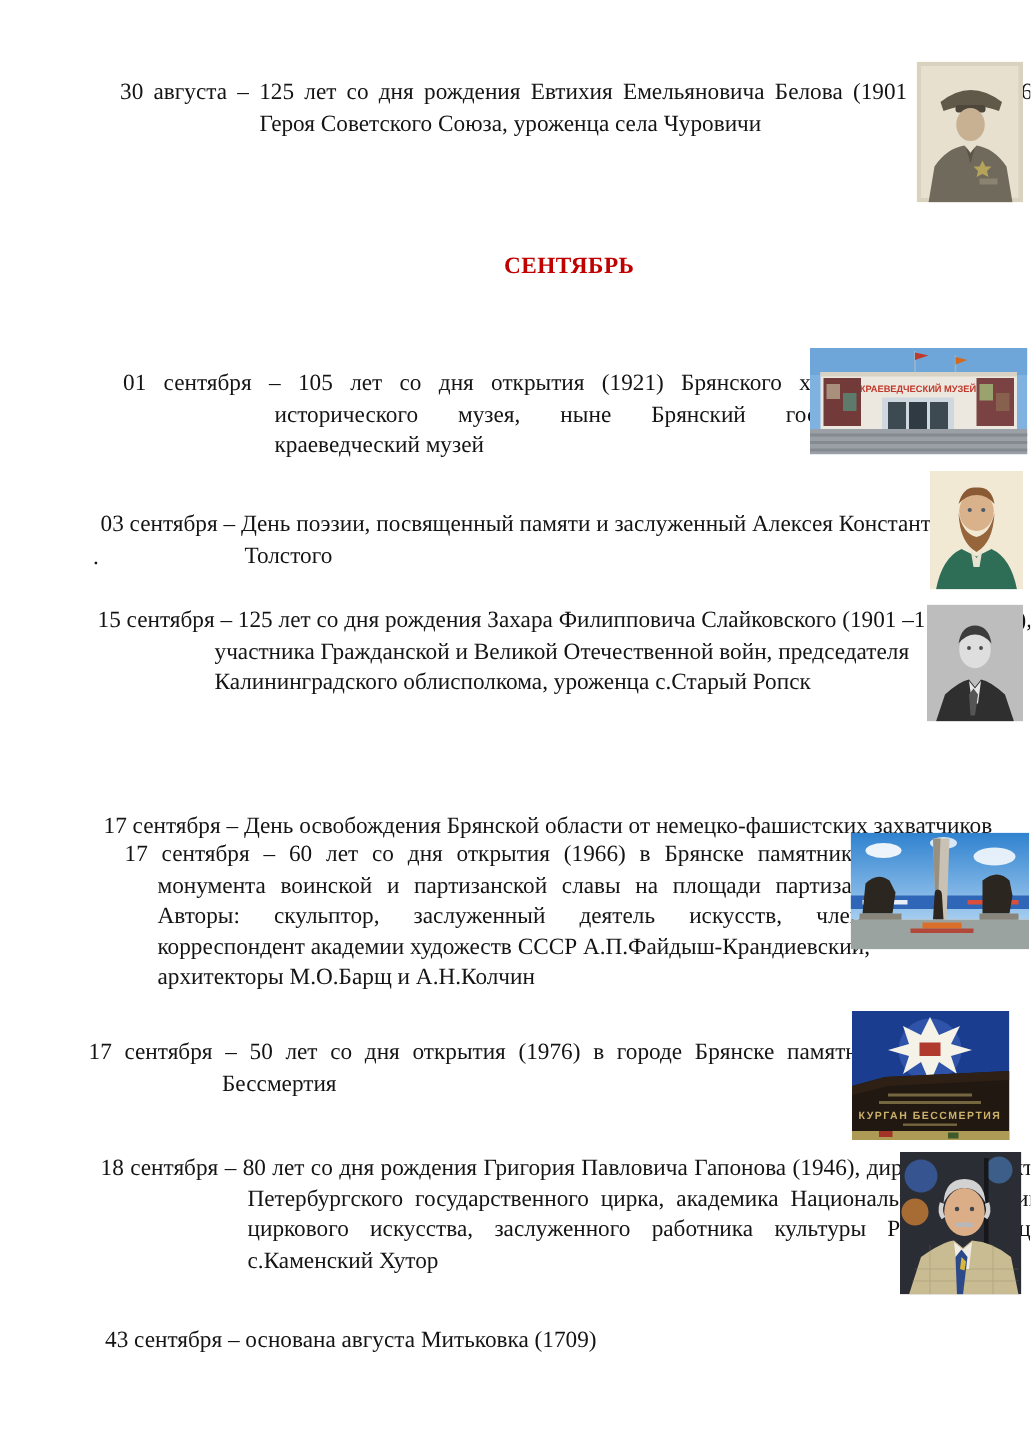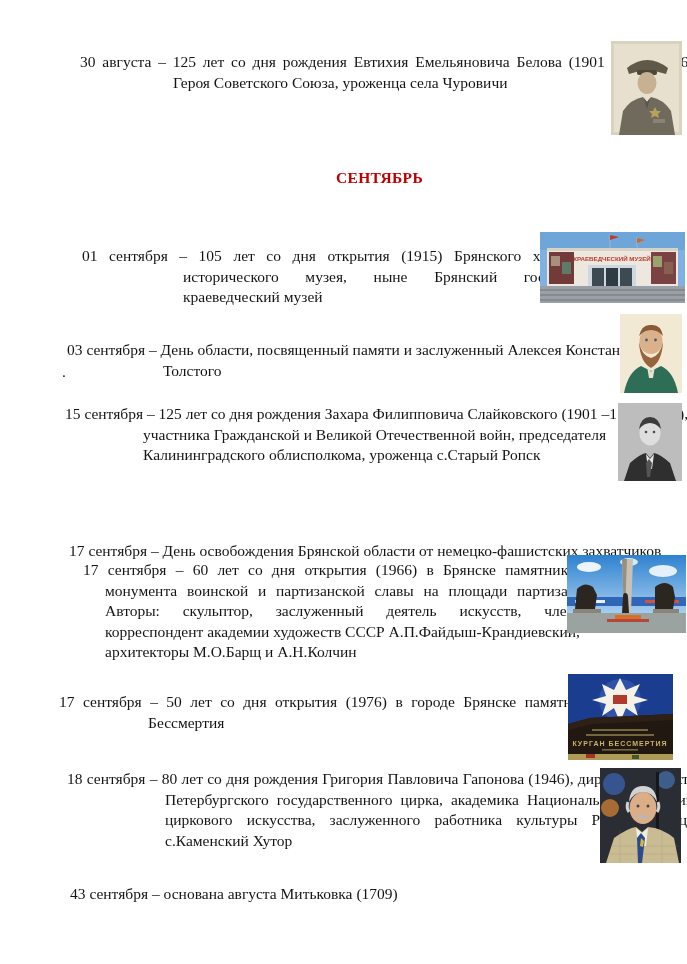--- a/index.html
+++ b/index.html
@@ -18,23 +18,23 @@
 </style>
 </head>
 <body>
 
 <div class="page">
 
   <div class="entry justify" style="left:80px;top:52px;width:532px;padding-left:93px;text-indent:-93px;"><span>30 августа – 125 лет со дня рождения </span><span class="b">Евтихия Емельяновича Белова</span><span> (1901 – 18.06.1966), Героя Советского Союза, уроженца села Чуровичи</span></div>
 
   <div class="month-header" style="top:169px;">СЕНТЯБРЬ</div>
 
-  <div class="entry justify" style="left:82px;top:246px;width:454px;padding-left:101px;text-indent:-101px;"><span>01 сентября – 105 лет со дня открытия (1915) </span><span class="b">Брянского художественно-исторического музея</span><span>, ныне Брянский государственный краеведческий музей</span></div>
+  <div class="entry justify" style="left:82px;top:246px;width:454px;padding-left:101px;text-indent:-101px;"><span>01 сентября – 105 лет со дня открытия (1921) </span><span class="b">Брянского художественно-исторического музея</span><span>, ныне Брянский государственный краеведческий музей</span></div>
 
-  <div class="entry" style="left:67px;top:340px;width:553px;padding-left:96px;text-indent:-96px;"><span>03 сентября – </span><span class="b">День области</span><span>, посвященный памяти и заслуженный </span><span class="b">Алексея Константиновича Толстого</span></div>
+  <div class="entry" style="left:67px;top:340px;width:553px;padding-left:96px;text-indent:-96px;"><span>03 сентября – </span><span class="b">День поэзии</span><span>, посвященный памяти и заслуженный </span><span class="b">Алексея Константиновича Толстого</span></div>
   <div class="stray-dot" style="left:62px;top:362px;">.</div>
 
   <div class="entry" style="left:65px;top:404px;width:560px;padding-left:78px;text-indent:-78px;"><span>15 сентября – 125 лет со дня рождения </span><span class="b">Захара Филипповича Слайковского</span><span> (1901 –17.02.1986), участника Гражданской и Великой Отечественной войн, председателя Калининградского облисполкома, уроженца с.Старый Ропск</span></div>
 
   <div class="entry justify" style="left:69px;top:501px;width:553px;padding-left:48px;text-indent:-48px;margin-top:40px;"><span>17 сентября – </span><span class="b">День освобождения Брянской области</span><span> от немецко-фашистских захватчиков</span></div>
 
   <div class="entry justify" style="left:83px;top:560px;width:475px;padding-left:22px;text-indent:-22px;"><span>17 сентября – 60 лет со дня открытия (1966) в Брянске </span><span class="b">памятника-монумента воинской и партизанской славы</span><span> на площади партизан. Авторы: скульптор, заслуженный деятель искусств, член-корреспондент академии художеств СССР А.П.Файдыш-Крандиевский, архитекторы М.О.Барщ и А.Н.Колчин</span></div>
 
   <div class="entry justify" style="left:59px;top:692px;width:501px;padding-left:89px;text-indent:-89px;"><span>17 сентября – 50 лет со дня открытия (1976) в городе Брянске </span><span class="b">памятника Курган Бессмертия</span></div>
 

